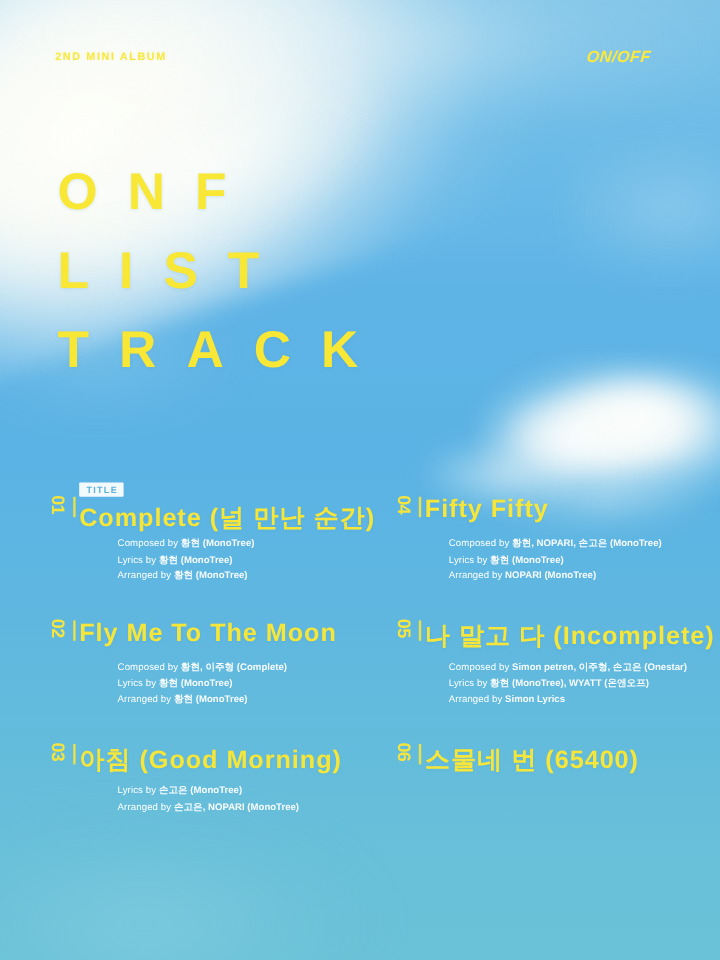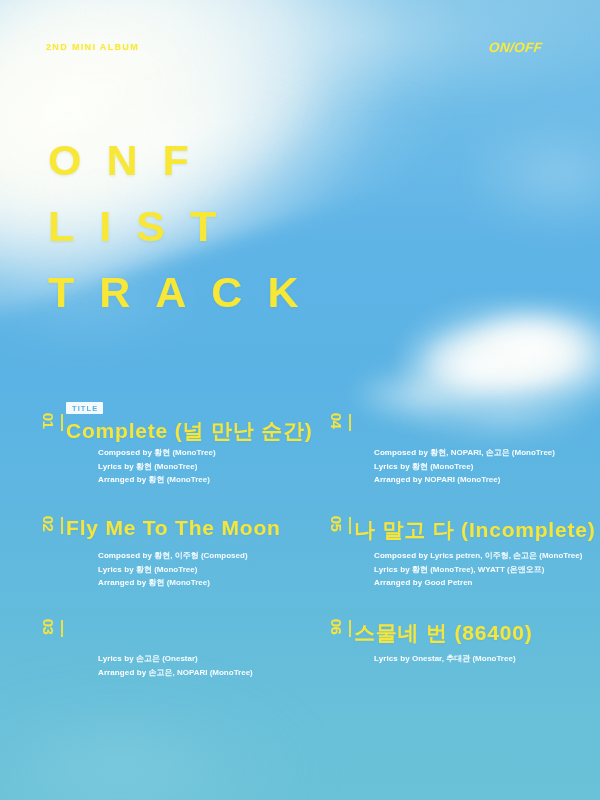--- a/index.html
+++ b/index.html
@@ -275,21 +275,21 @@
   .track.has-badge .track-title { top:17px; }
 
   .credits {
     position:absolute;
     left:62px; top:46px;
     color:#ffffff;
     font-size:8px;
     line-height:13.5px;
   }
   .track.col-right .credits { left:50px; }
-  .credits .lbl { font-weight:bold; letter-spacing:0.1px; }
+  .credits .lbl { font-weight:normal; letter-spacing:0.1px; }
   .credits .val { font-weight:bold; opacity:0.96; }
   .credit-line { white-space:nowrap; }
 </style>
 </head>
 <body>
 
 <div id="poster">
 
   <div class="cloud" id="cloud-topleft"></div>
   <div class="cloud" id="cloud-topleft-2"></div>
@@ -328,70 +328,71 @@
         <div class="credit-line"><span class="lbl">Composed by</span> <span class="val">황현 (MonoTree)</span></div>
         <div class="credit-line"><span class="lbl">Lyrics by</span> <span class="val">황현 (MonoTree)</span></div>
         <div class="credit-line"><span class="lbl">Arranged by</span> <span class="val">황현 (MonoTree)</span></div>
       </div>
     </div>
 
     <div class="track col-right">
       <div class="track-head">
         <div class="track-num">04</div>
         <div class="track-num-bar"></div>
+        <div class="track-title">Fifty Fifty</div>
       </div>
       <div class="credits">
         <div class="credit-line"><span class="lbl">Composed by</span> <span class="val">황현, NOPARI, 손고은 (MonoTree)</span></div>
         <div class="credit-line"><span class="lbl">Lyrics by</span> <span class="val">황현 (MonoTree)</span></div>
         <div class="credit-line"><span class="lbl">Arranged by</span> <span class="val">NOPARI (MonoTree)</span></div>
       </div>
     </div>
 
     <div class="track col-left">
       <div class="track-head">
         <div class="track-num">02</div>
         <div class="track-num-bar"></div>
         <div class="track-title">Fly Me To The Moon</div>
       </div>
       <div class="credits">
-        <div class="credit-line"><span class="lbl">Composed by</span> <span class="val">황현, 이주형 (Composed)</span></div>
+        <div class="credit-line"><span class="lbl">Composed by</span> <span class="val">황현, 이주형 (Complete)</span></div>
         <div class="credit-line"><span class="lbl">Lyrics by</span> <span class="val">황현 (MonoTree)</span></div>
         <div class="credit-line"><span class="lbl">Arranged by</span> <span class="val">황현 (MonoTree)</span></div>
       </div>
     </div>
 
     <div class="track col-right">
       <div class="track-head">
         <div class="track-num">05</div>
         <div class="track-num-bar"></div>
         <div class="track-title">나 말고 다 (Incomplete)</div>
       </div>
       <div class="credits">
-        <div class="credit-line"><span class="lbl">Composed by</span> <span class="val">Lyrics petren, 이주형, 손고은 (MonoTree)</span></div>
+        <div class="credit-line"><span class="lbl">Composed by</span> <span class="val">Simon petren, 이주형, 손고은 (Onestar)</span></div>
         <div class="credit-line"><span class="lbl">Lyrics by</span> <span class="val">황현 (MonoTree), WYATT (온앤오프)</span></div>
-        <div class="credit-line"><span class="lbl">Arranged by</span> <span class="val">Good Petren</span></div>
+        <div class="credit-line"><span class="lbl">Arranged by</span> <span class="val">Simon Lyrics</span></div>
       </div>
     </div>
 
     <div class="track col-left">
       <div class="track-head">
         <div class="track-num">03</div>
         <div class="track-num-bar"></div>
-      </div>
-      <div class="credits">
-        <div class="credit-line"><span class="lbl">Lyrics by</span> <span class="val">손고은 (Onestar)</span></div>
+        <div class="track-title">아침 (Good Morning)</div>
+      </div>
+      <div class="credits">
+        <div class="credit-line"><span class="lbl">Lyrics by</span> <span class="val">손고은 (MonoTree)</span></div>
         <div class="credit-line"><span class="lbl">Arranged by</span> <span class="val">손고은, NOPARI (MonoTree)</span></div>
       </div>
     </div>
 
     <div class="track col-right">
       <div class="track-head">
         <div class="track-num">06</div>
         <div class="track-num-bar"></div>
-        <div class="track-title">스물네 번 (86400)</div>
-      </div>
-      <div class="credits">
-        <div class="credit-line"><span class="lbl">Lyrics by</span> <span class="val">Onestar, 추대관 (MonoTree)</span></div>
+        <div class="track-title">스물네 번 (65400)</div>
+      </div>
+      <div class="credits">
       </div>
     </div>
 
   </div>
 </div>
 
 </body></html>

